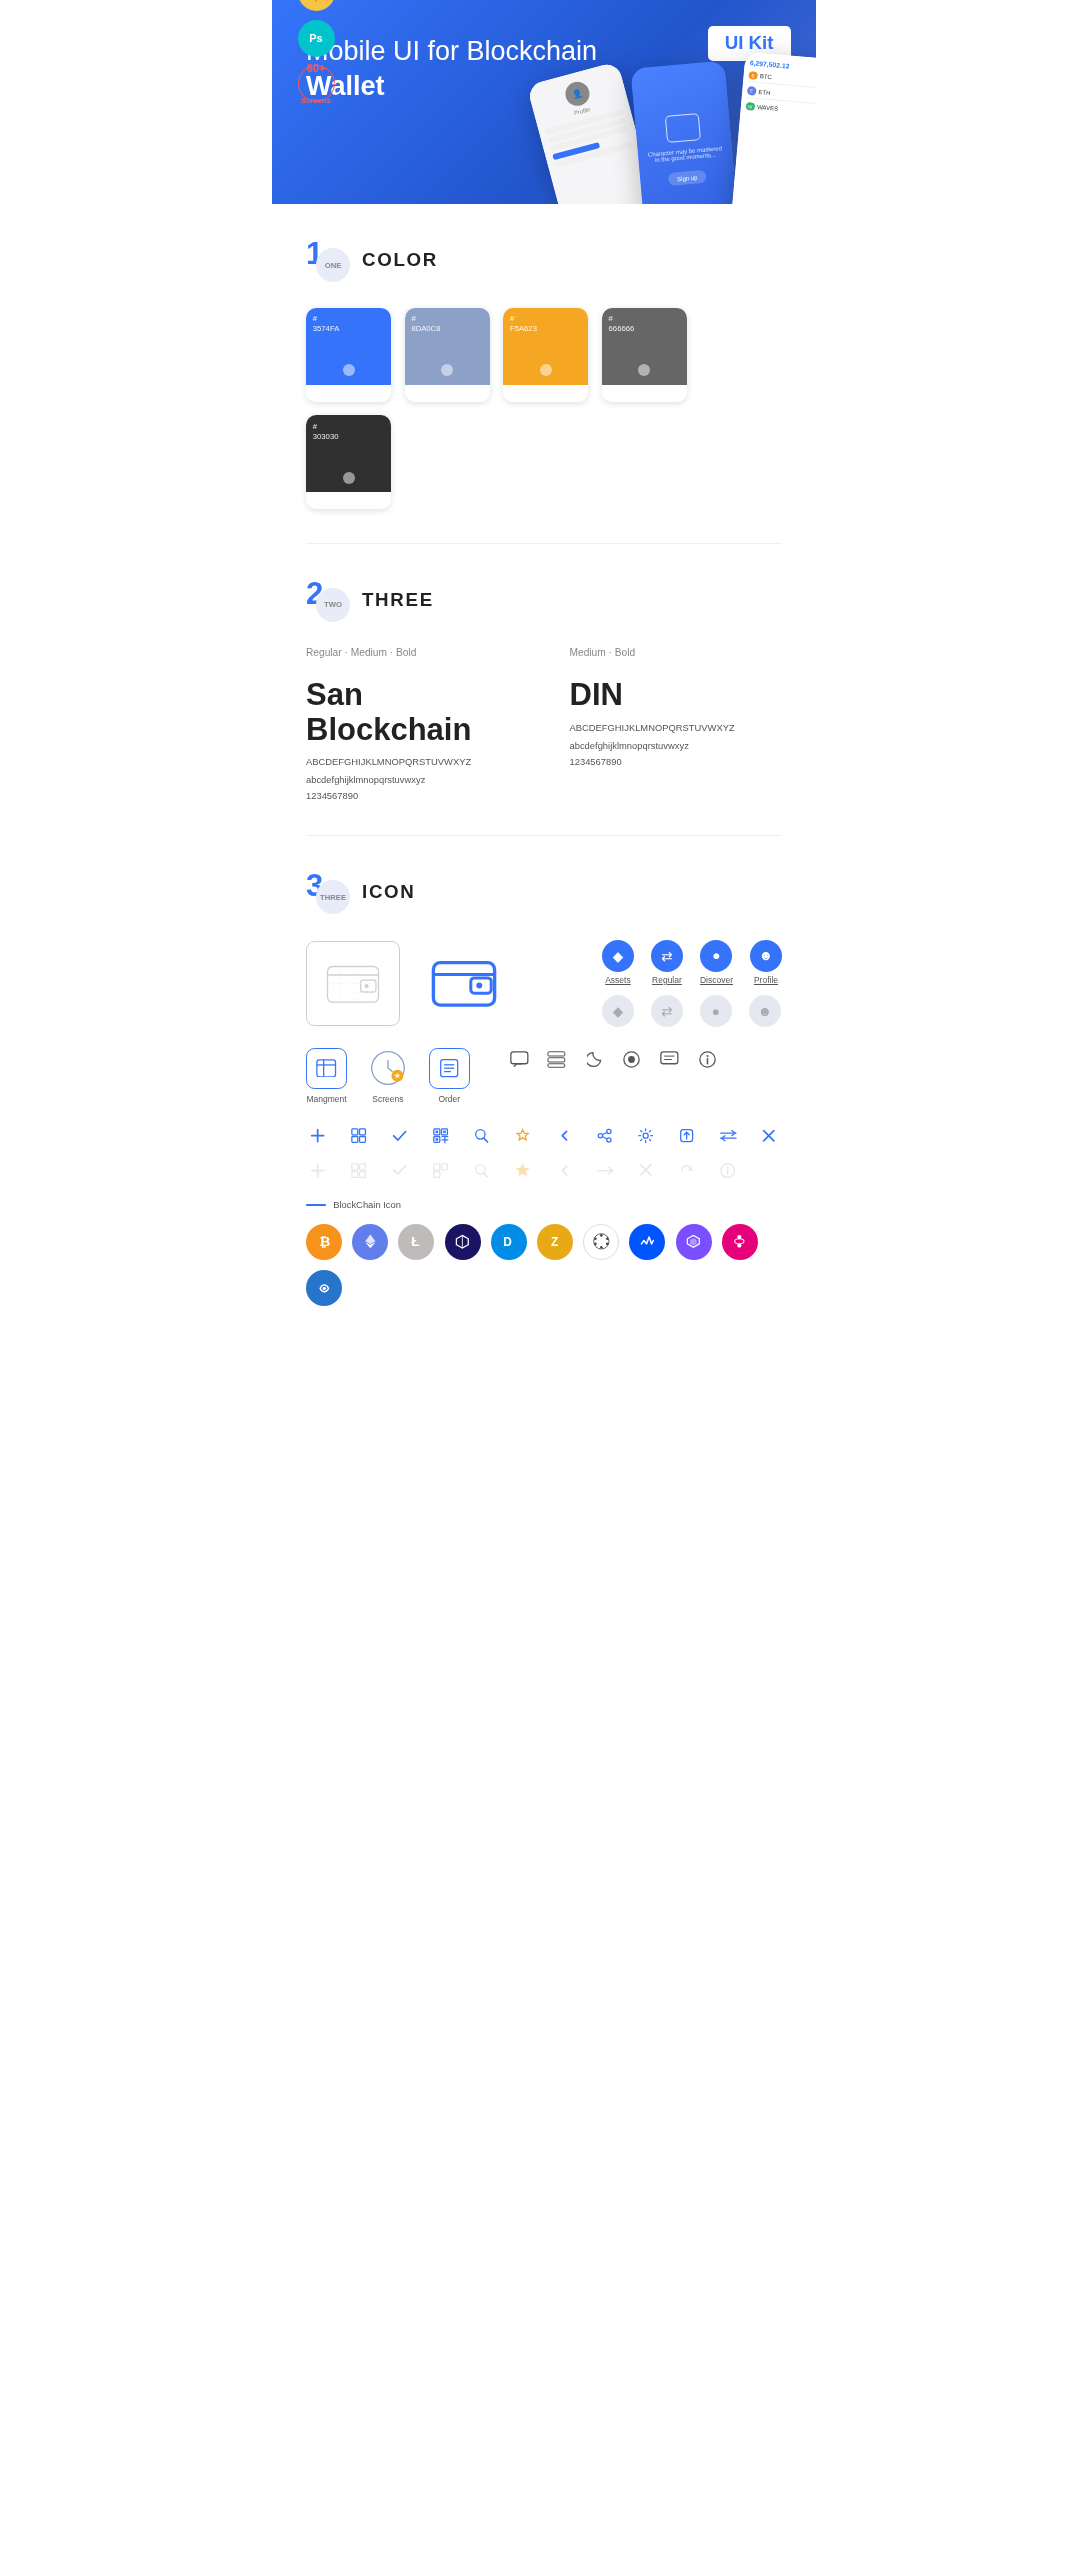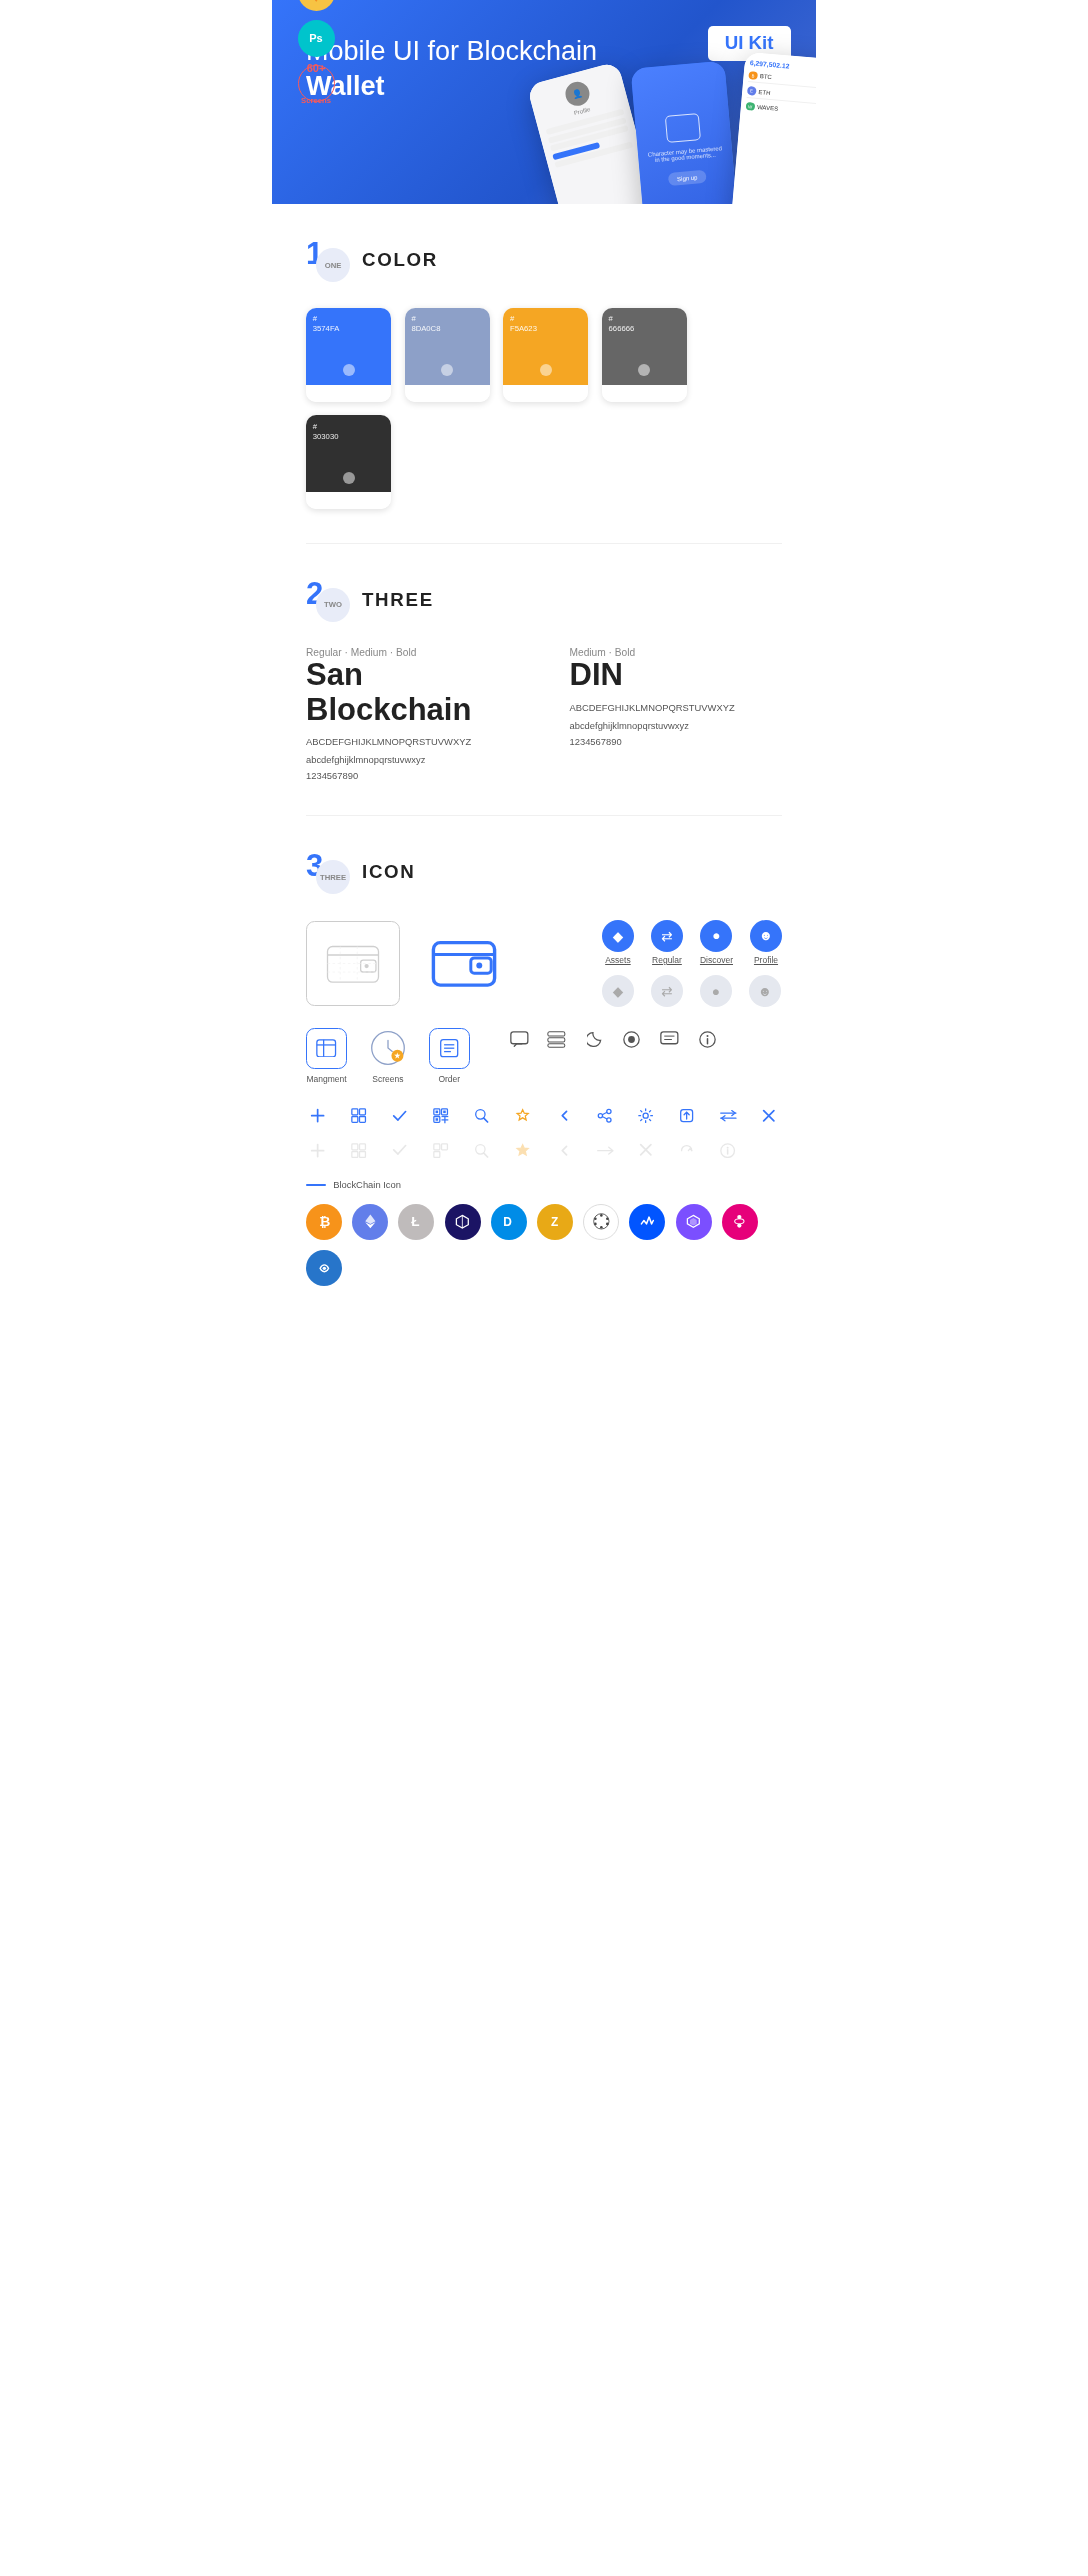--- a/index.html
+++ b/index.html
@@ -151,21 +151,21 @@
       background: rgba(255,255,255,0.5);
     }
     .swatch-footer {
       background: #fff;
       height: 17px;
     }
 
     
     .font-section { display: flex; gap: 51px; }
     .font-col { flex: 1; }
-    .font-style-label { font-size: 10.2px; color: #888; margin-bottom: 0; }
+    .font-style-label { font-size: 10.2px; color: #888; margin-bottom: 20px; }
     .font-name { font-size: 31px; font-weight: 700; color: #222; margin-bottom: 8.5px; line-height: 1.1; }
     .font-alphabet { font-size: 9.4px; color: #555; margin-bottom: 3.4px; line-height: 1.5; }
     .font-numbers { font-size: 9.4px; color: #555; }
 
     
     .icon-grid-main {
       display: flex;
       gap: 17px;
       align-items: center;
       margin-bottom: 20.4px;

